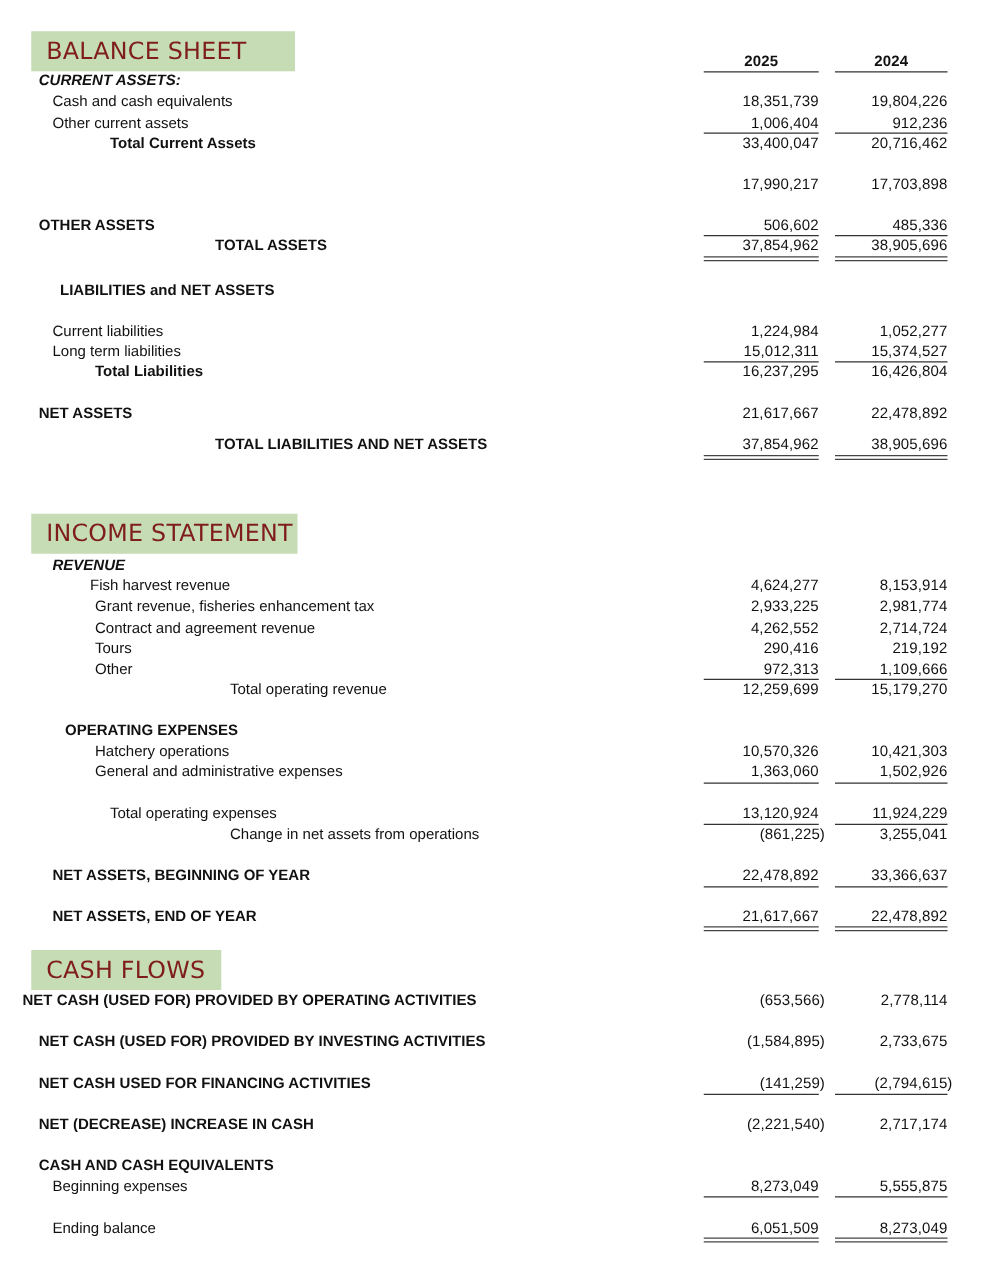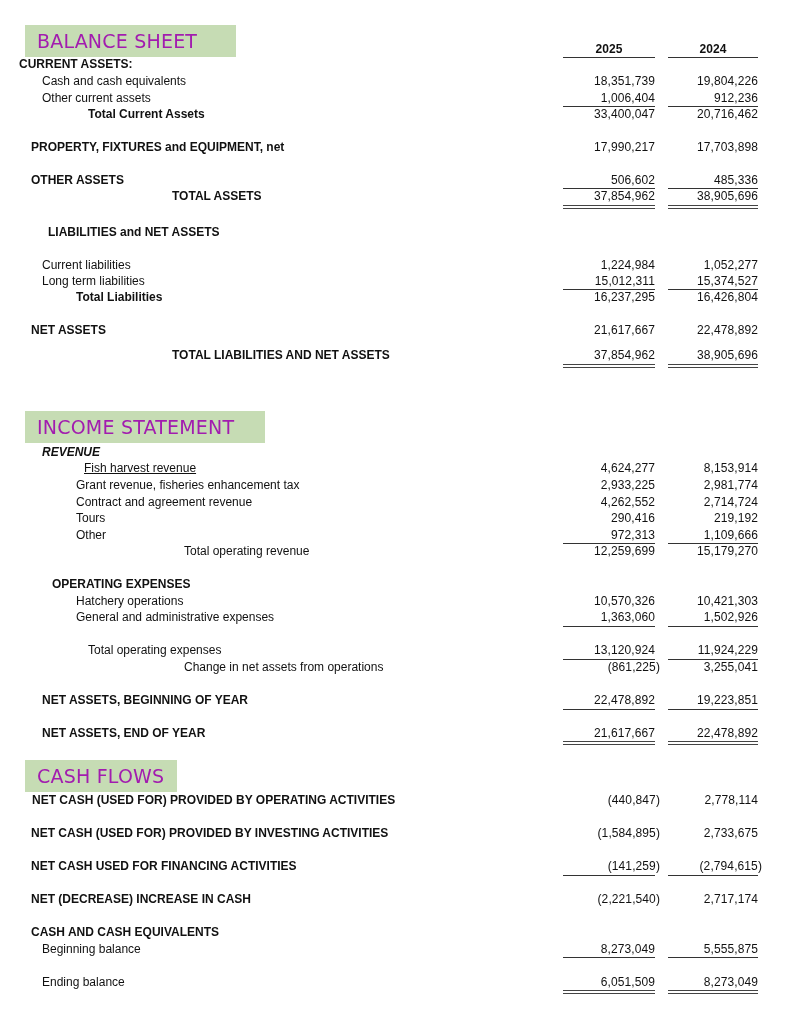--- a/index.html
+++ b/index.html
@@ -2,21 +2,21 @@
 <html><head>
 <meta charset="utf-8">
 <style>
   html, body { margin: 0; padding: 0; background: #ffffff; }
   body {
     width: 791px; height: 1024px; position: relative; overflow: hidden;
     font-family: "Liberation Sans", sans-serif; color: #111;
     font-size: 12px;
   }
   .banner {
-    position: absolute; background: #c6dcb4; color: #a21caf;
+    position: absolute; background: #c6dcb4; color: #7f1d1d;
     font-family: "DejaVu Sans", sans-serif; font-size: 19px;
     letter-spacing: 0.2px; line-height: 32px; padding-left: 12px;
     height: 32px; box-sizing: border-box;
   }
   .row { position: absolute; left: 0; width: 791px; height: 16px; }
   .lbl { position: absolute; top: 0; white-space: nowrap; line-height: 16px; }
   .b { font-weight: bold; }
   .num {
     position: absolute; top: 0; line-height: 16px; text-align: right;
     white-space: nowrap; letter-spacing: 0.1px;
@@ -35,21 +35,21 @@
 <body>
 
 <div class="banner" style="left:25px;top:25px;width:211px;">BALANCE SHEET</div>
 
 <div class="num hdr" style="left:563px;top:41px;width:92px;line-height:16px;">2025</div>
 <div class="num hdr" style="left:668px;top:41px;width:90px;line-height:16px;">2024</div>
 <div class="hline l1" style="top:57px;"></div>
 <div class="hline l2" style="top:57px;"></div>
 
 <div class="row" style="top:56px;">
-  <span class="lbl b" style="left:19px;">CURRENT ASSETS:</span>
+  <span class="lbl b" style="left:31px;font-style:italic;">CURRENT ASSETS:</span>
 </div>
 
 <div class="row" style="top:73px;">
   <span class="lbl" style="left:42px;">Cash and cash equivalents</span>
   <span class="num c1">18,351,739</span>
   <span class="num c2">19,804,226</span>
 </div>
 <div class="row" style="top:90px;">
   <span class="lbl" style="left:42px;">Other current assets</span>
   <span class="num c1">1,006,404</span>
@@ -57,21 +57,20 @@
 </div>
 <div class="hline l1" style="top:106px;"></div>
 <div class="hline l2" style="top:106px;"></div>
 <div class="row" style="top:106px;">
   <span class="lbl b" style="left:88px;">Total Current Assets</span>
   <span class="num c1">33,400,047</span>
   <span class="num c2">20,716,462</span>
 </div>
 
 <div class="row" style="top:139px;">
-  <span class="lbl b" style="left:31px;">PROPERTY, FIXTURES and EQUIPMENT, net</span>
   <span class="num c1">17,990,217</span>
   <span class="num c2">17,703,898</span>
 </div>
 
 <div class="row" style="top:172px;">
   <span class="lbl b" style="left:31px;">OTHER ASSETS</span>
   <span class="num c1">506,602</span>
   <span class="num c2">485,336</span>
 </div>
 <div class="hline l1" style="top:188px;"></div>
@@ -113,27 +112,27 @@
 </div>
 
 <div class="row" style="top:347px;">
   <span class="lbl b" style="left:172px;">TOTAL LIABILITIES AND NET ASSETS</span>
   <span class="num c1">37,854,962</span>
   <span class="num c2">38,905,696</span>
 </div>
 <div class="dline l1" style="top:364px;"></div>
 <div class="dline l2" style="top:364px;"></div>
 
-<div class="banner" style="left:25px;top:411px;width:240px;">INCOME STATEMENT</div>
+<div class="banner" style="left:25px;top:411px;width:213px;">INCOME STATEMENT</div>
 
 <div class="row" style="top:444px;font-style:italic;">
   <span class="lbl b" style="left:42px;">REVENUE</span>
 </div>
 <div class="row" style="top:460px;">
-  <span class="lbl" style="left:84px;text-decoration:underline;">Fish harvest revenue</span>
+  <span class="lbl" style="left:72px;">Fish harvest revenue</span>
   <span class="num c1">4,624,277</span>
   <span class="num c2">8,153,914</span>
 </div>
 <div class="row" style="top:477px;">
   <span class="lbl" style="left:76px;">Grant revenue, fisheries enhancement tax</span>
   <span class="num c1">2,933,225</span>
   <span class="num c2">2,981,774</span>
 </div>
 <div class="row" style="top:494px;">
   <span class="lbl" style="left:76px;">Contract and agreement revenue</span>
@@ -183,38 +182,38 @@
 <div class="hline l2" style="top:659px;"></div>
 <div class="row" style="top:659px;">
   <span class="lbl" style="left:184px;">Change in net assets from operations</span>
   <span class="num c1 neg">(861,225)</span>
   <span class="num c2">3,255,041</span>
 </div>
 
 <div class="row" style="top:692px;">
   <span class="lbl b" style="left:42px;">NET ASSETS, BEGINNING OF YEAR</span>
   <span class="num c1">22,478,892</span>
-  <span class="num c2">19,223,851</span>
+  <span class="num c2">33,366,637</span>
 </div>
 <div class="hline l1" style="top:709px;"></div>
 <div class="hline l2" style="top:709px;"></div>
 
 <div class="row" style="top:725px;">
   <span class="lbl b" style="left:42px;">NET ASSETS, END OF YEAR</span>
   <span class="num c1">21,617,667</span>
   <span class="num c2">22,478,892</span>
 </div>
 <div class="dline l1" style="top:741px;"></div>
 <div class="dline l2" style="top:741px;"></div>
 
 <div class="banner" style="left:25px;top:760px;width:152px;">CASH FLOWS</div>
 
 <div class="row" style="top:792px;">
-  <span class="lbl b" style="left:32px;">NET CASH (USED FOR) PROVIDED BY OPERATING ACTIVITIES</span>
-  <span class="num c1 neg">(440,847)</span>
+  <span class="lbl b" style="left:18px;">NET CASH (USED FOR) PROVIDED BY OPERATING ACTIVITIES</span>
+  <span class="num c1 neg">(653,566)</span>
   <span class="num c2">2,778,114</span>
 </div>
 <div class="row" style="top:825px;">
   <span class="lbl b" style="left:31px;">NET CASH (USED FOR) PROVIDED BY INVESTING ACTIVITIES</span>
   <span class="num c1 neg">(1,584,895)</span>
   <span class="num c2">2,733,675</span>
 </div>
 <div class="row" style="top:858px;">
   <span class="lbl b" style="left:31px;">NET CASH USED FOR FINANCING ACTIVITIES</span>
   <span class="num c1 neg">(141,259)</span>
@@ -225,21 +224,21 @@
 <div class="row" style="top:891px;padding-left:39px;">
   <span class="lbl b" style="left:31px;">NET (DECREASE) INCREASE IN CASH</span>
   <span class="num c1 neg">(2,221,540)</span>
   <span class="num c2">2,717,174</span>
 </div>
 
 <div class="row" style="top:924px;">
   <span class="lbl b" style="left:31px;">CASH AND CASH EQUIVALENTS</span>
 </div>
 <div class="row" style="top:941px;">
-  <span class="lbl" style="left:42px;">Beginning balance</span>
+  <span class="lbl" style="left:42px;">Beginning expenses</span>
   <span class="num c1">8,273,049</span>
   <span class="num c2">5,555,875</span>
 </div>
 <div class="hline l1" style="top:957px;"></div>
 <div class="hline l2" style="top:957px;"></div>
 
 <div class="row" style="top:974px;">
   <span class="lbl" style="left:42px;">Ending balance</span>
   <span class="num c1">6,051,509</span>
   <span class="num c2">8,273,049</span>

